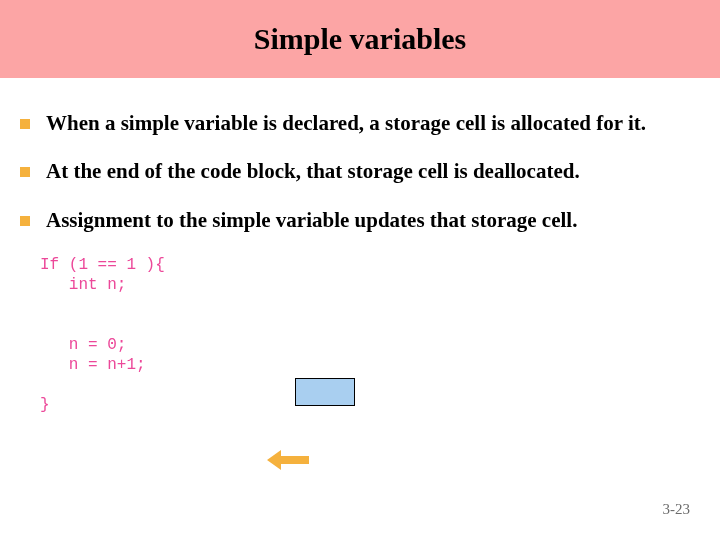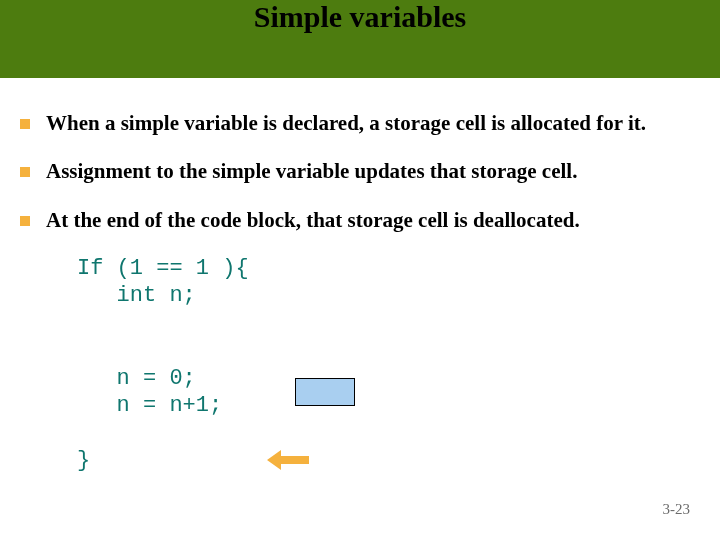--- a/index.html
+++ b/index.html
@@ -7,23 +7,23 @@
     width: 720px;
     height: 540px;
     background: #ffffff;
     font-family: "Times New Roman", Times, serif;
     position: relative;
     overflow: hidden;
   }
   .header-band {
     width: 100%;
     height: 78px;
-    background: #4d7c0f;
+    background: #fca5a5;
     display: flex;
-    align-items: flex-start;
+    align-items: center;
     justify-content: center;
   }
   .title {
     font-size: 30px;
     font-weight: bold;
     color: #000;
   }
   .content {
     padding: 32px 20px 0 20px;
   }
@@ -44,24 +44,24 @@
     background: #f5b13d;
     margin-top: 9px;
     margin-right: 16px;
     flex-shrink: 0;
   }
   .bullet-text {
     line-height: 1.25;
   }
   .code-block {
     font-family: "Courier New", Courier, monospace;
-    font-size: 22px;
-    color: #0f766e;
+    font-size: 16px;
+    color: #ec4899;
     white-space: pre;
-    margin-left: 57px;
+    margin-left: 20px;
     margin-top: 12px;
     line-height: 1.25;
   }
   .storage-cell {
     position: absolute;
     left: 295px;
     top: 378px;
     width: 60px;
     height: 28px;
     background: #a9cff0;
@@ -110,25 +110,25 @@
 </div>
 
 <div class="content">
   <ul class="bullet-list">
     <li class="bullet-item">
       <span class="bullet-mark"></span>
       <span class="bullet-text">When a simple variable is declared, a storage cell is allocated for it.</span>
     </li>
     <li class="bullet-item">
       <span class="bullet-mark"></span>
-      <span class="bullet-text">Assignment to the simple variable updates that storage cell.</span>
+      <span class="bullet-text">At the end of the code block, that storage cell is deallocated.</span>
     </li>
     <li class="bullet-item">
       <span class="bullet-mark"></span>
-      <span class="bullet-text">At the end of the code block, that storage cell is deallocated.</span>
+      <span class="bullet-text">Assignment to the simple variable updates that storage cell.</span>
     </li>
   </ul>
 
   <div class="code-block">If (1 == 1 ){
    int n;
 
 
    n = 0;
    n = n+1;
 

